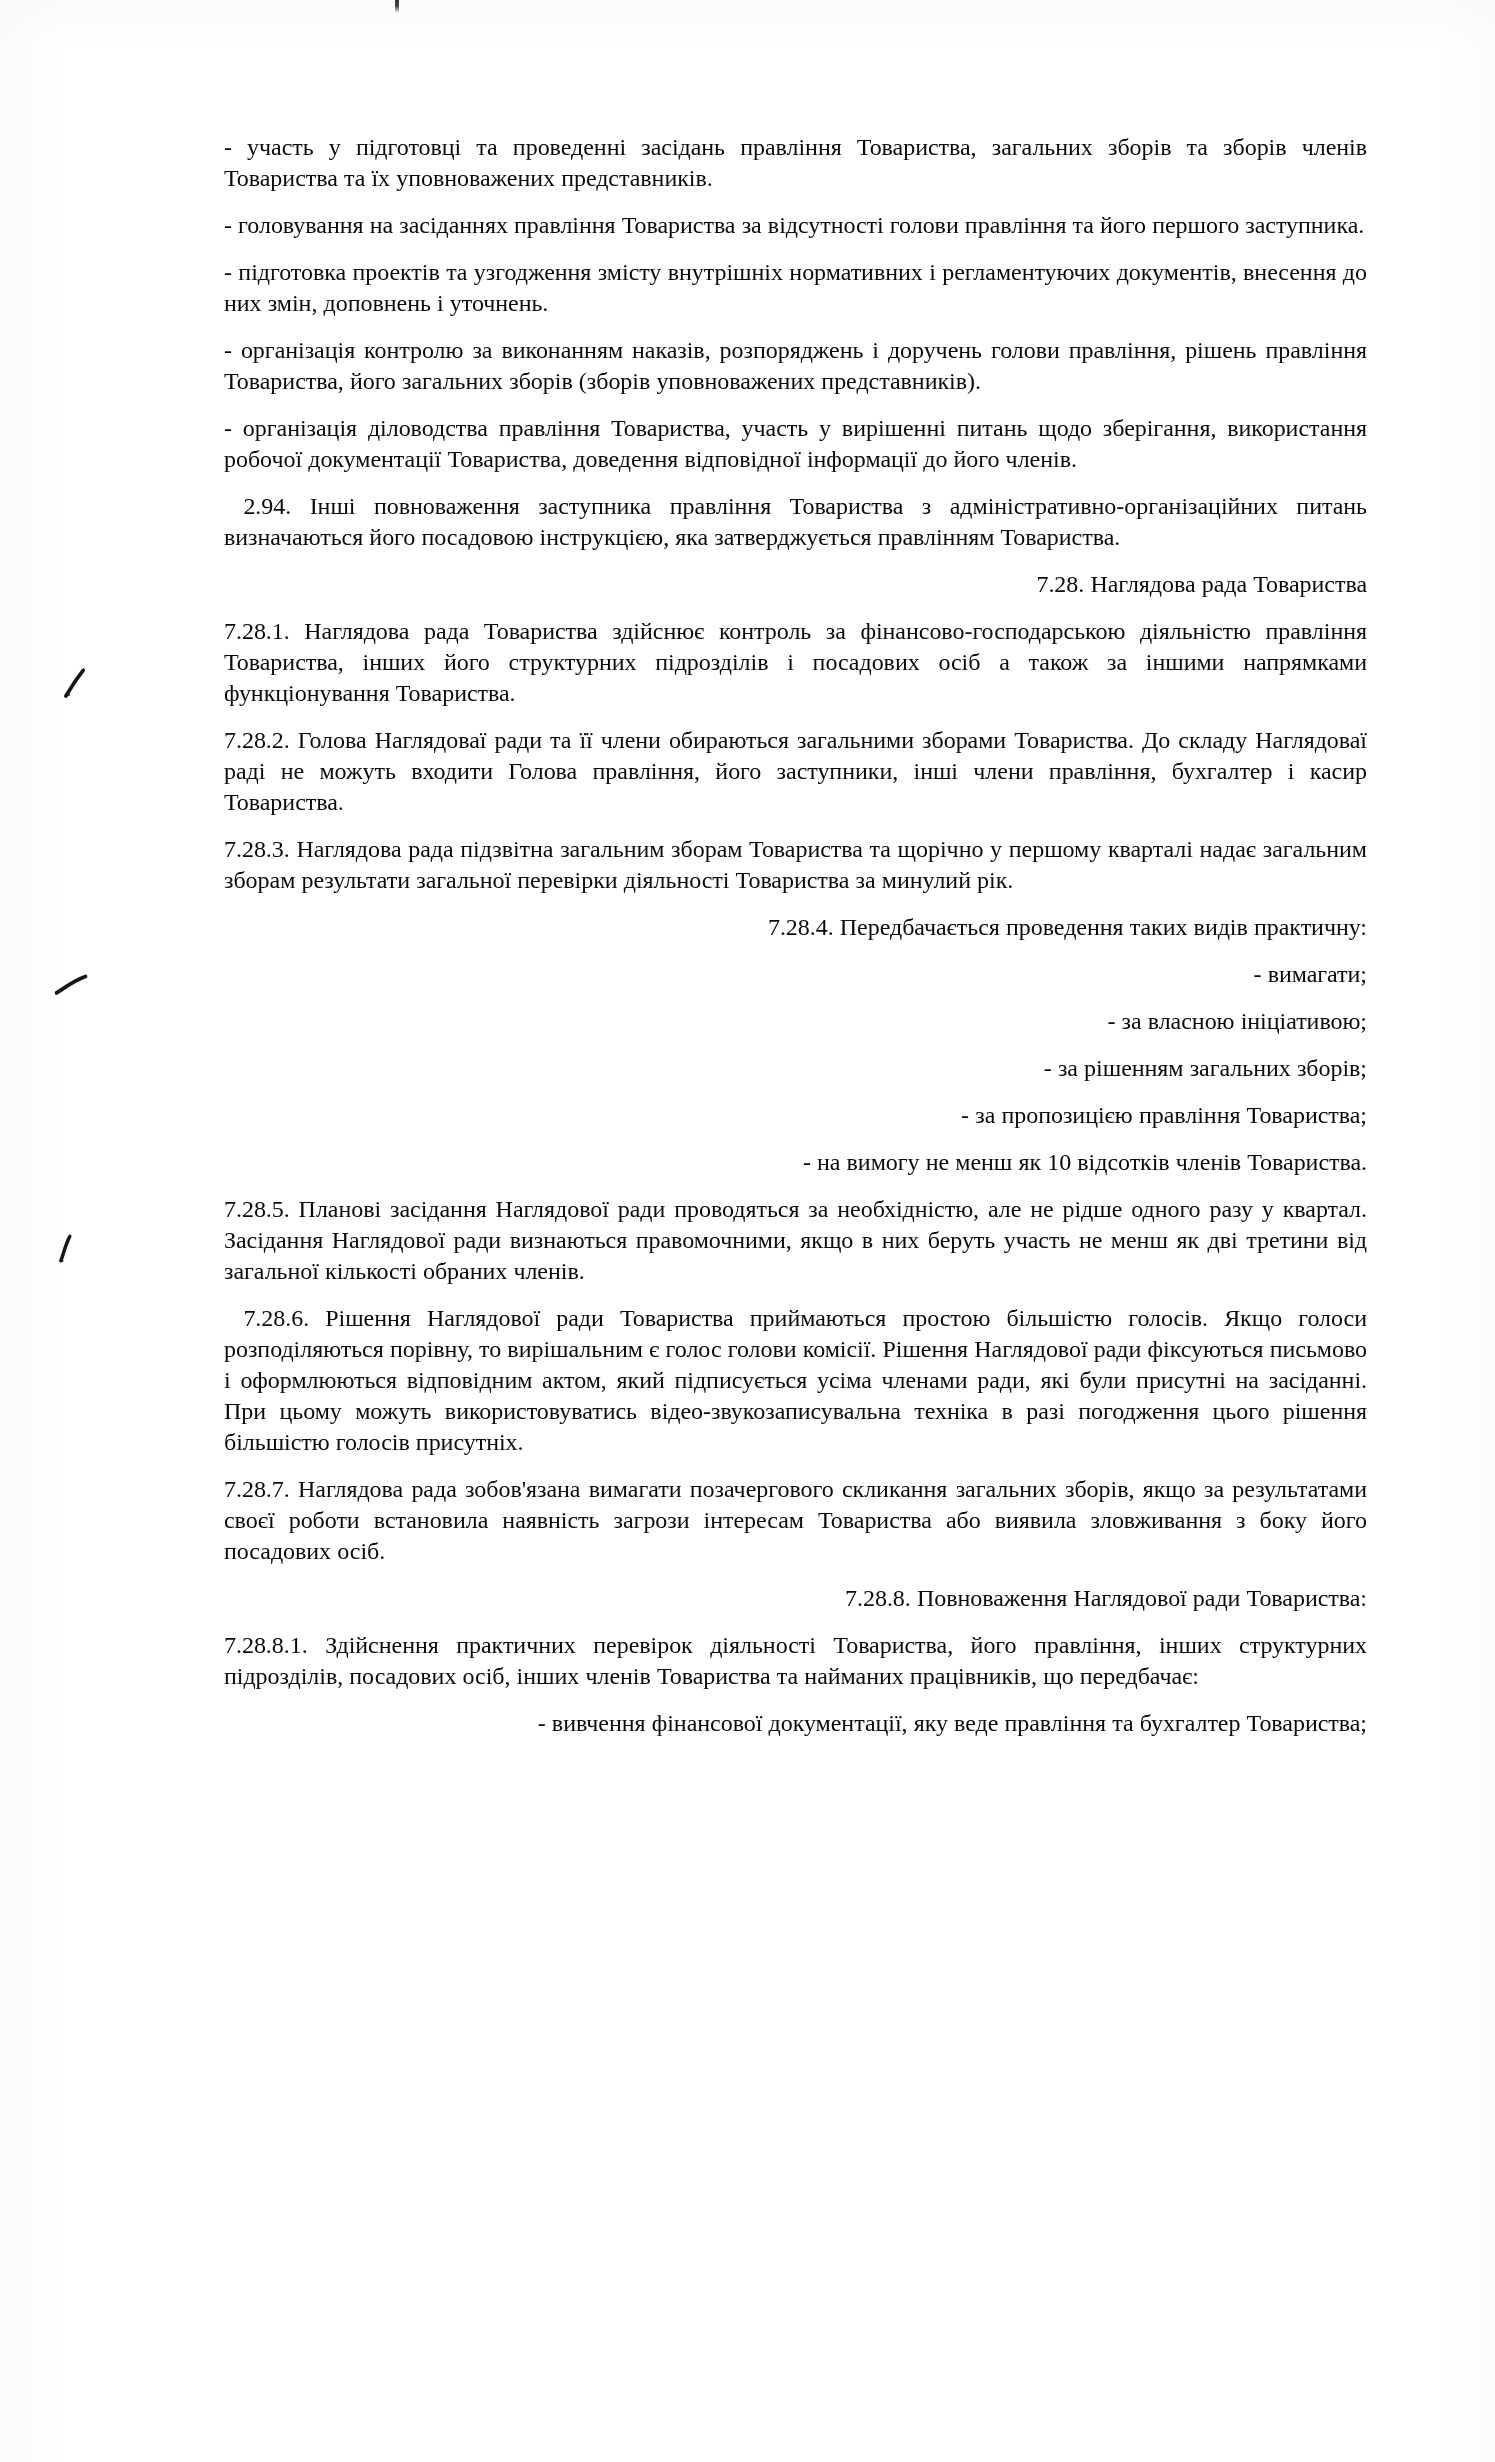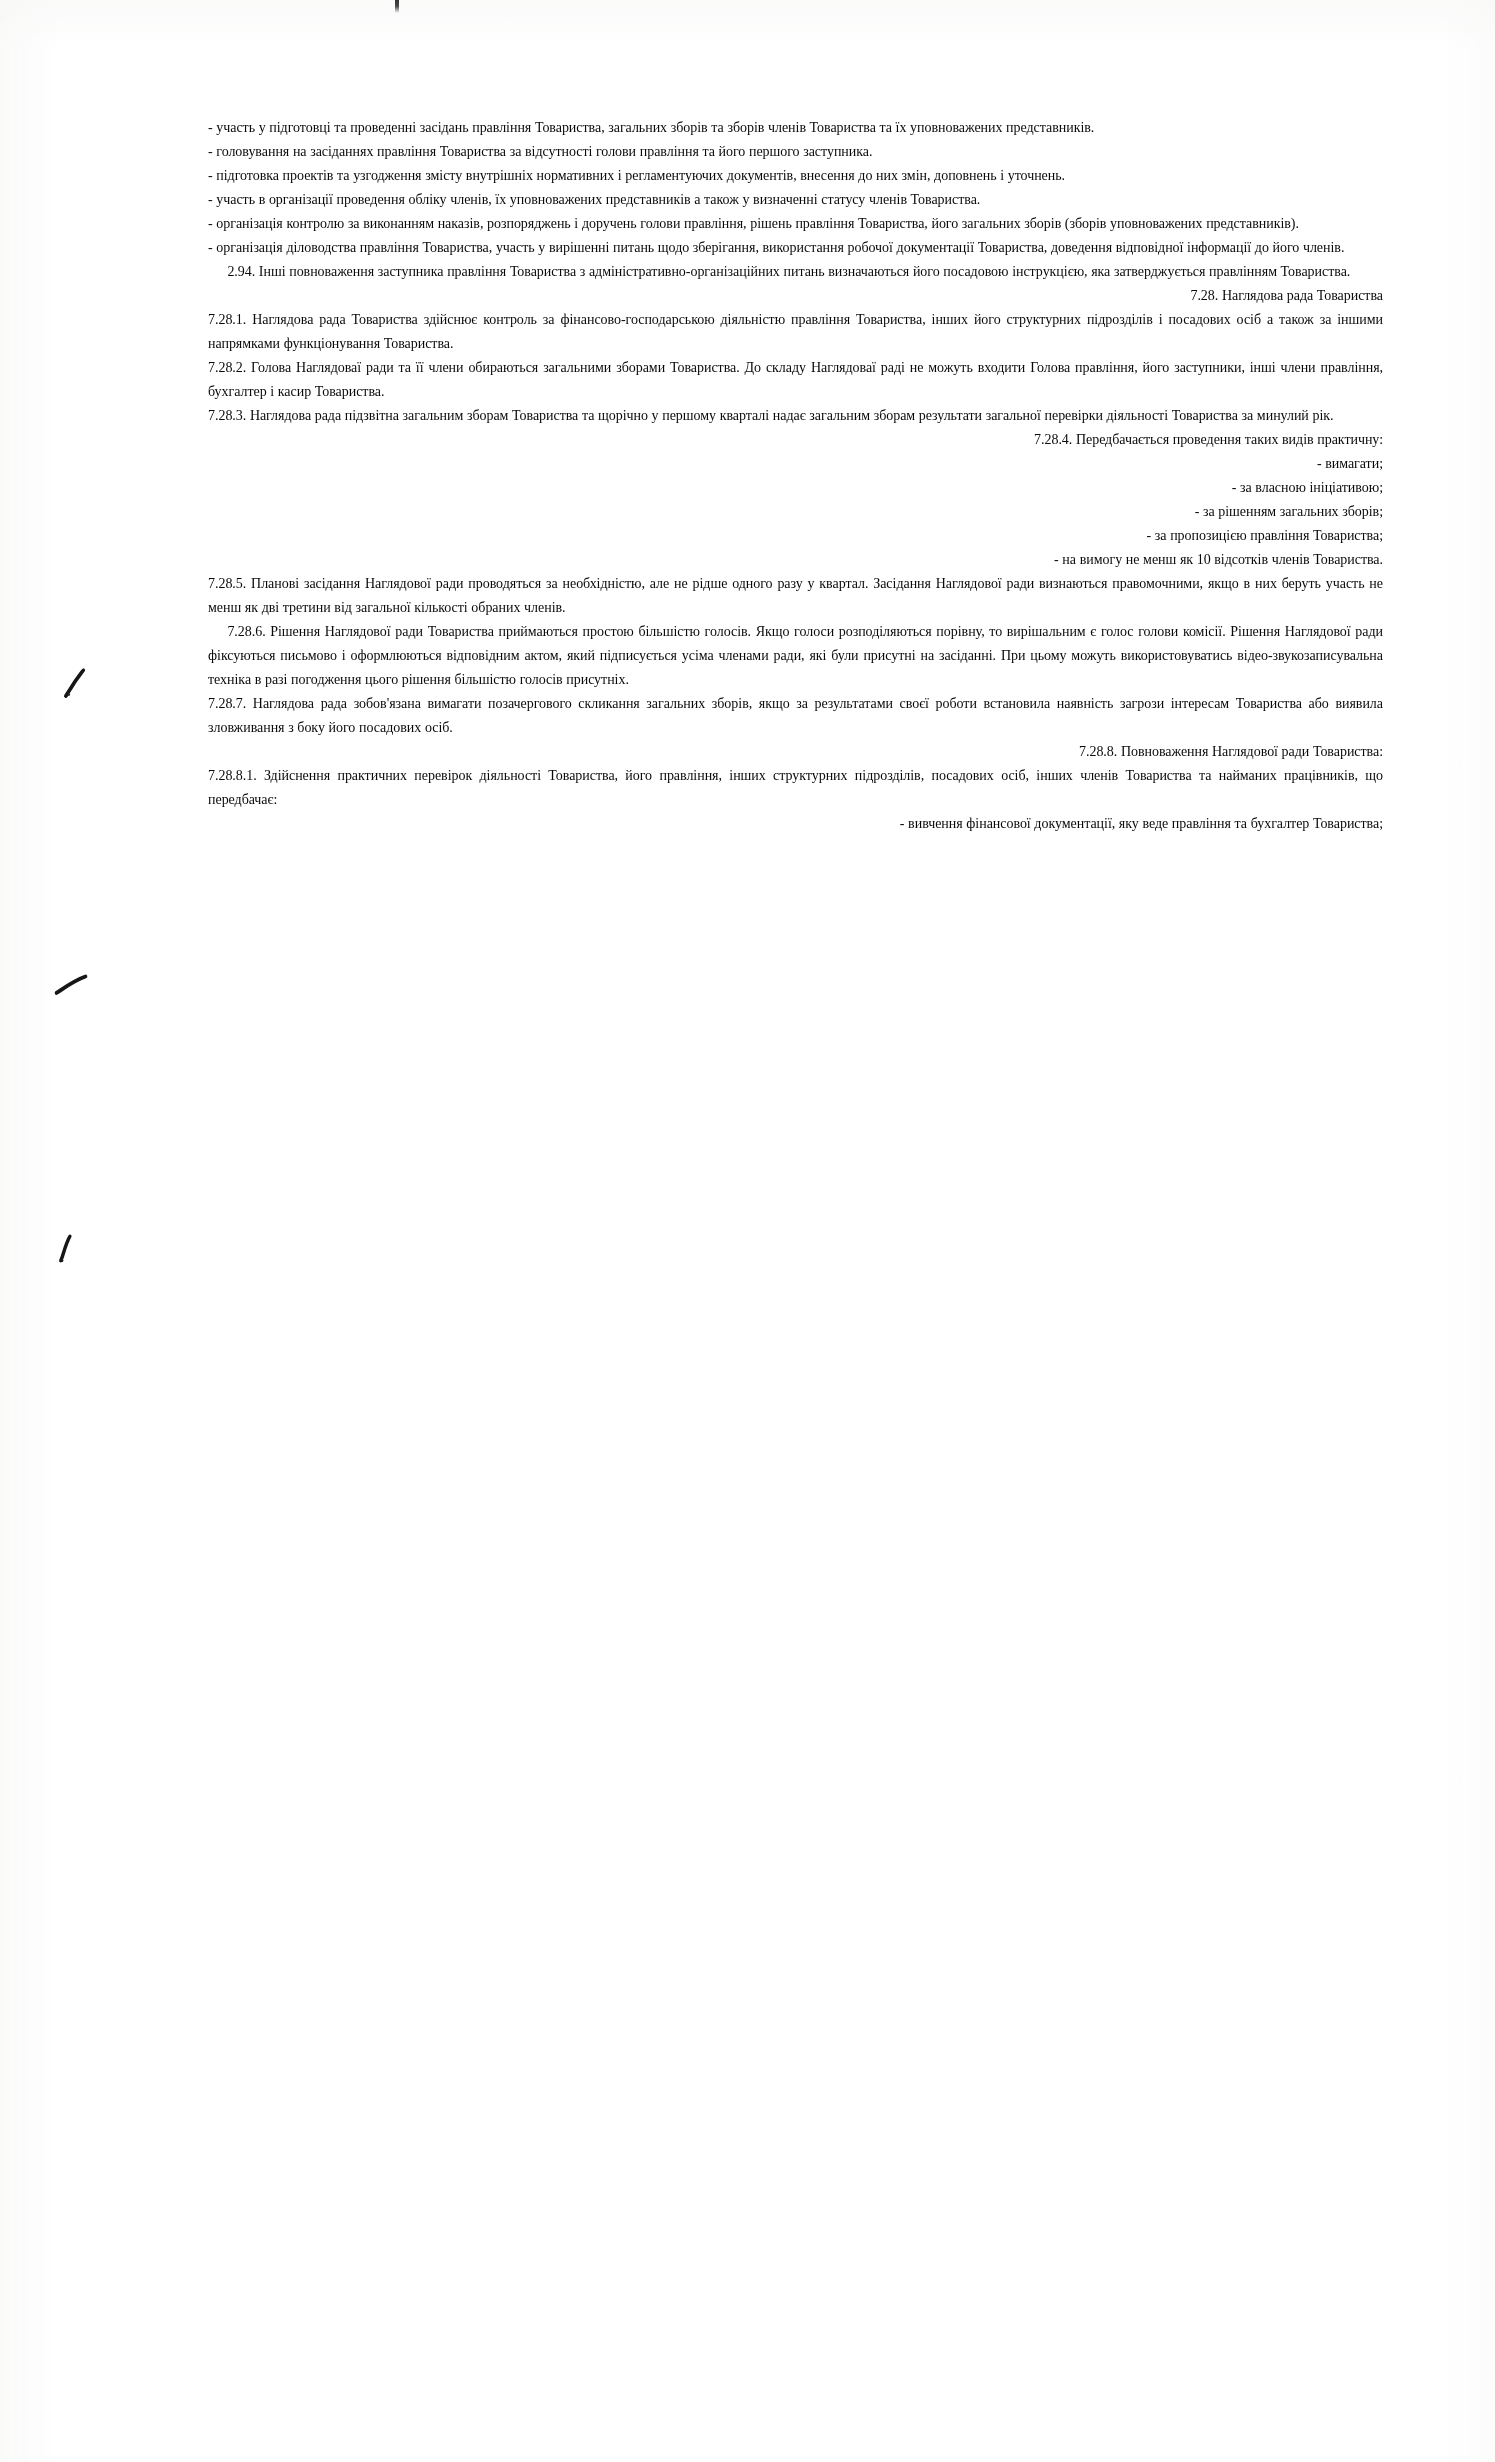--- a/index.html
+++ b/index.html
@@ -37,24 +37,24 @@
 
   
   .text-column {
     position: absolute;
     left: 208px;
     top: 116px;
     width: 1175px;
   }
 
   p.para {
-    margin: 0;
+    margin: 16px;
     color: #111111;
-    font-size: 14px;
-    line-height: 24px;
+    font-size: 24px;
+    line-height: 31px;
     letter-spacing: -0.04px;
     word-spacing: 0.2px;
     text-align: justify;
     text-justify: inter-word;
     -webkit-font-smoothing: none;
     text-rendering: optimizeLegibility;
   }
 
   p.para.left {
     text-align: right;
@@ -91,21 +91,20 @@
 
 <div class="page">
   <div class="scan-noise"></div>
 
   <div class="top-tick"></div>
 
   <div class="text-column">
     <p class="para">- участь у підготовці та проведенні засідань правління Товариства, загальних зборів та зборів членів Товариства та їх уповноважених представників.</p>
     <p class="para">- головування на засіданнях правління Товариства за відсутності голови правління та його першого заступника.</p>
     <p class="para">- підготовка проектів та узгодження змісту внутрішніх нормативних і регламентуючих документів, внесення до них змін, доповнень і уточнень.</p>
-    <p class="para">- участь в організації проведення обліку членів, їх уповноважених представників а також у визначенні статусу членів Товариства.</p>
     <p class="para">- організація контролю за виконанням наказів, розпоряджень і доручень голови правління, рішень правління Товариства, його загальних зборів (зборів уповноважених представників).</p>
     <p class="para">- організація діловодства правління Товариства, участь у вирішенні питань щодо зберігання, використання робочої документації Товариства, доведення відповідної інформації до його членів.</p>
     <p class="para indent">2.94. Інші повноваження заступника правління Товариства з адміністративно-організаційних питань визначаються його посадовою інструкцією, яка затверджується правлінням Товариства.</p>
     <p class="para left">7.28. Наглядова рада Товариства</p>
     <p class="para">7.28.1. Наглядова рада Товариства здійснює контроль за фінансово-господарською діяльністю правління Товариства, інших його структурних підрозділів і посадових осіб а також за іншими напрямками функціонування Товариства.</p>
     <p class="para">7.28.2. Голова Наглядоваї ради та її члени обираються загальними зборами Товариства. До складу Наглядоваї раді не можуть входити Голова правління, його заступники, інші члени правління, бухгалтер і касир Товариства.</p>
     <p class="para">7.28.3. Наглядова рада підзвітна загальним зборам Товариства та щорічно у першому кварталі надає загальним зборам результати загальної перевірки діяльності Товариства за минулий рік.</p>
     <p class="para left">7.28.4. Передбачається проведення таких видів практичну:</p>
     <p class="para left">- вимагати;</p>
     <p class="para left">- за власною ініціативою;</p>

